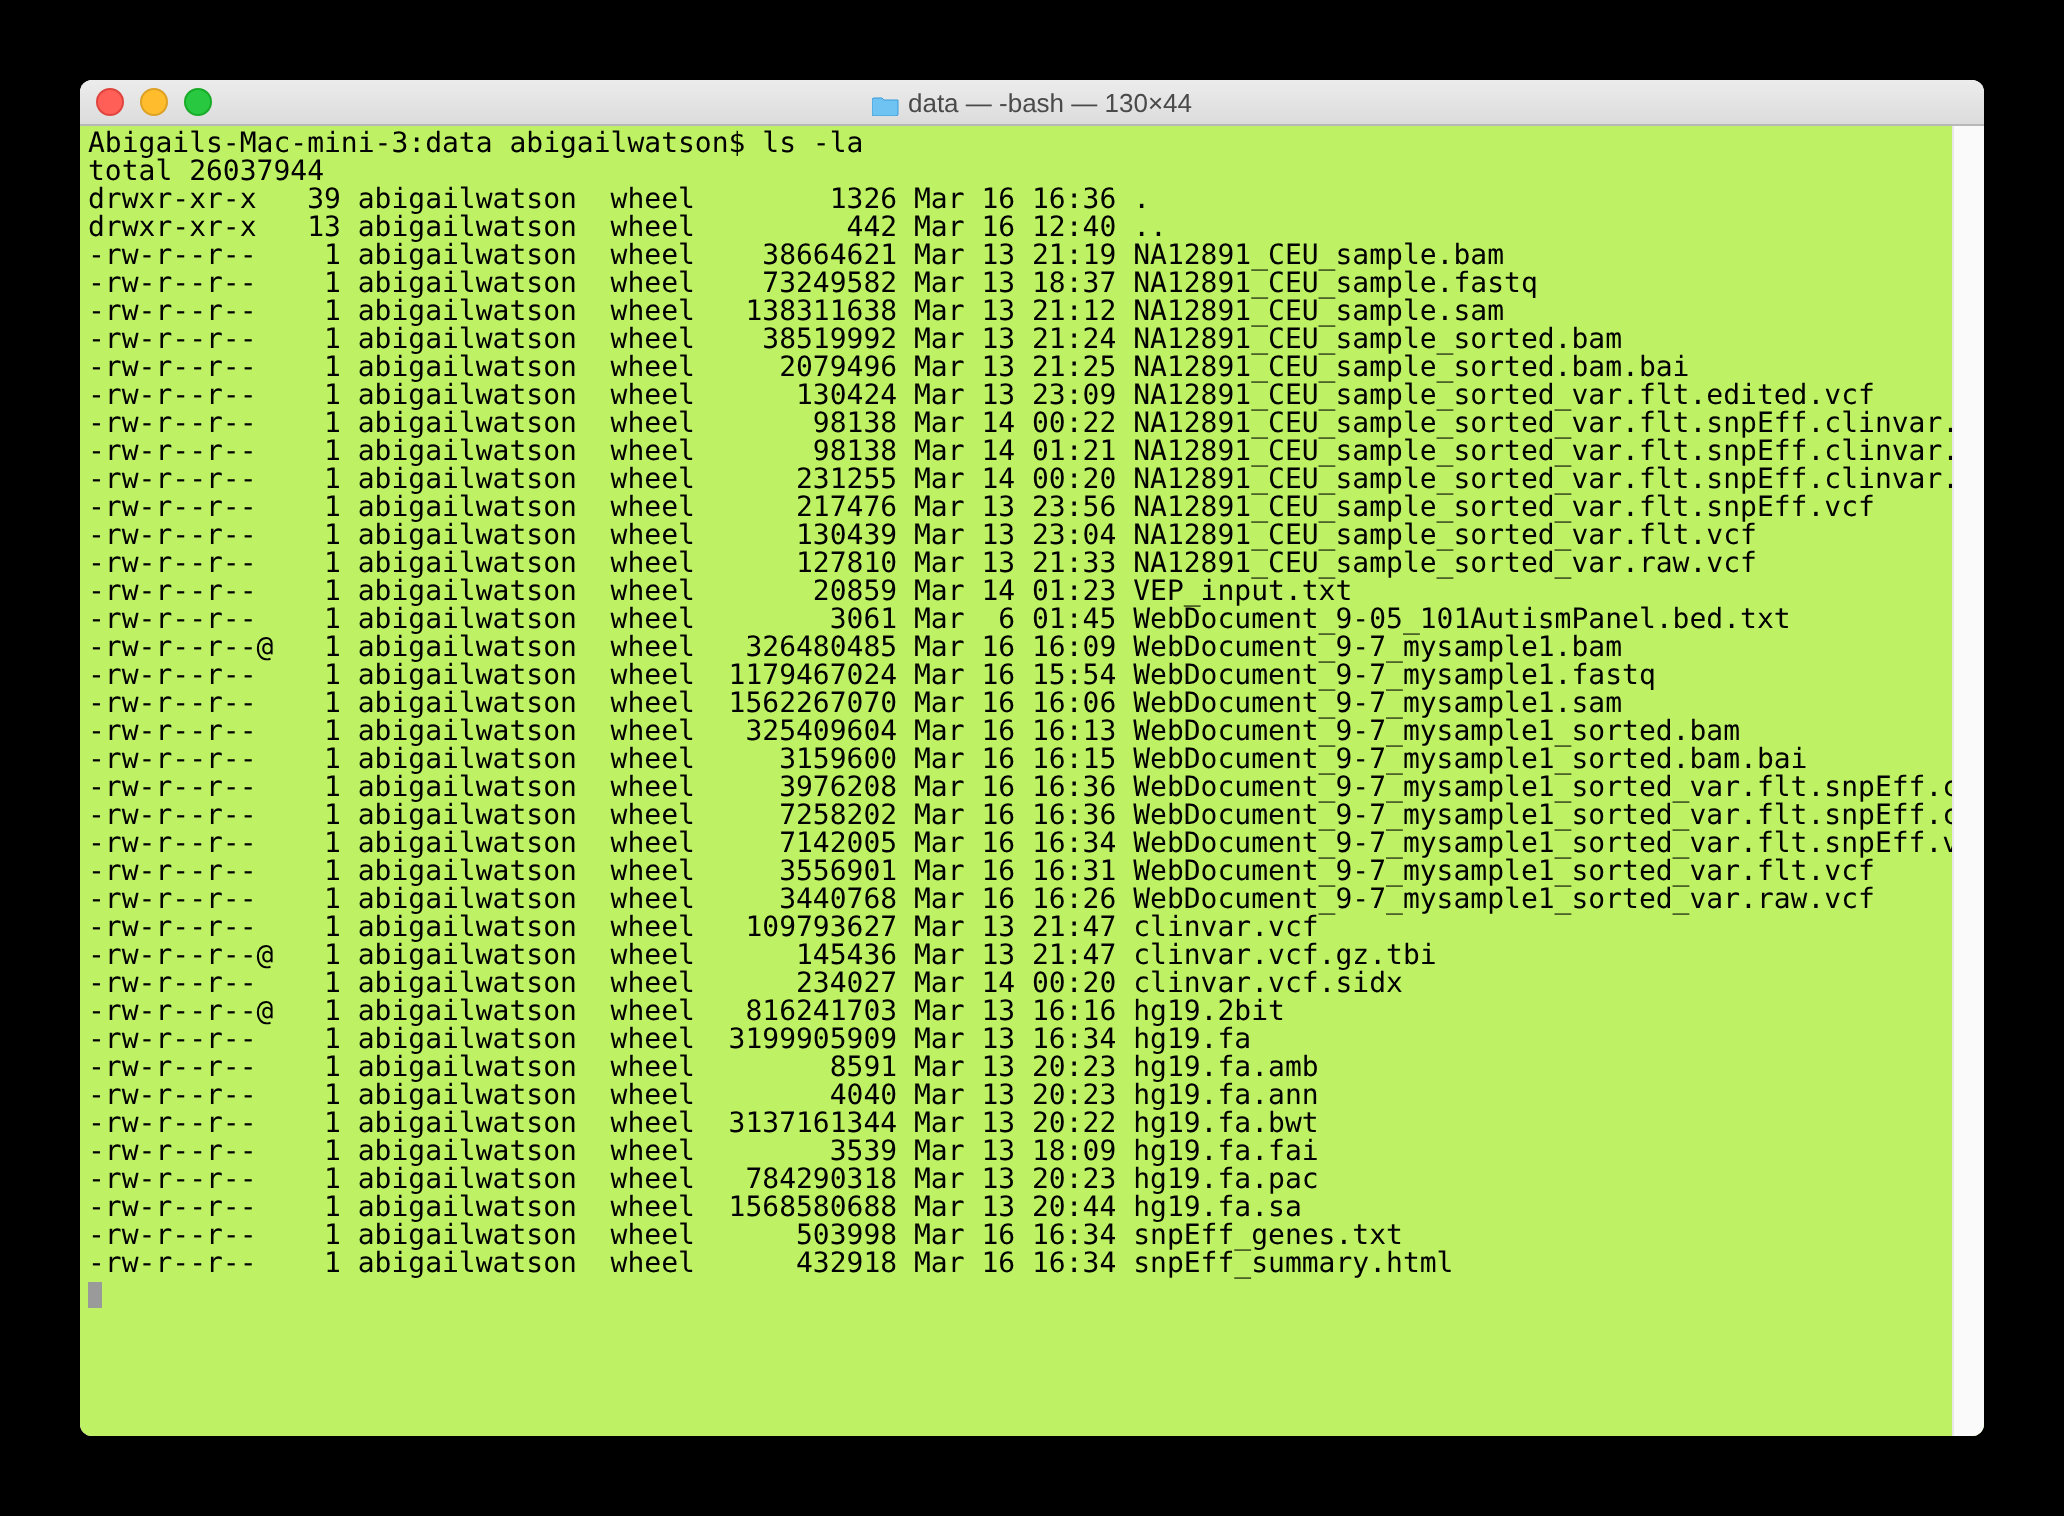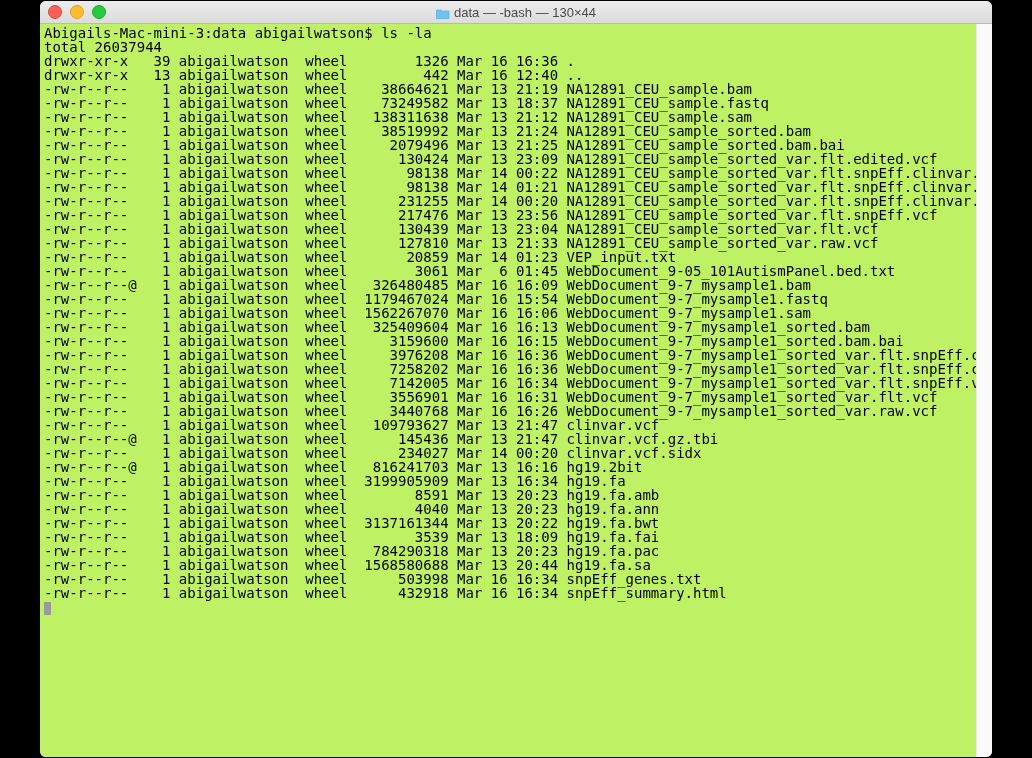--- a/index.html
+++ b/index.html
@@ -8,21 +8,21 @@
     background: #000;
     width: 1032px;
     height: 758px;
     font-family: -apple-system, BlinkMacSystemFont, "Helvetica Neue", sans-serif;
     display: flex;
     align-items: center;
     justify-content: center;
   }
   .window {
     width: 952px;
-    height: 756px;
+    height: 678px;
     background: #fff;
     border-radius: 6px;
     box-shadow: 0 20px 60px rgba(0,0,0,0.5);
     display: flex;
     flex-direction: column;
     overflow: hidden;
   }
   .titlebar {
     height: 22px;
     background: linear-gradient(to bottom, #ececec, #dcdcdc);

